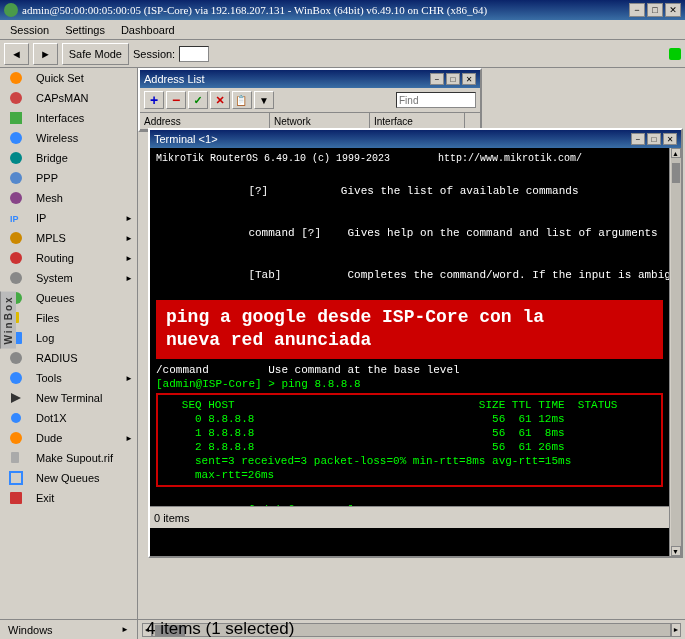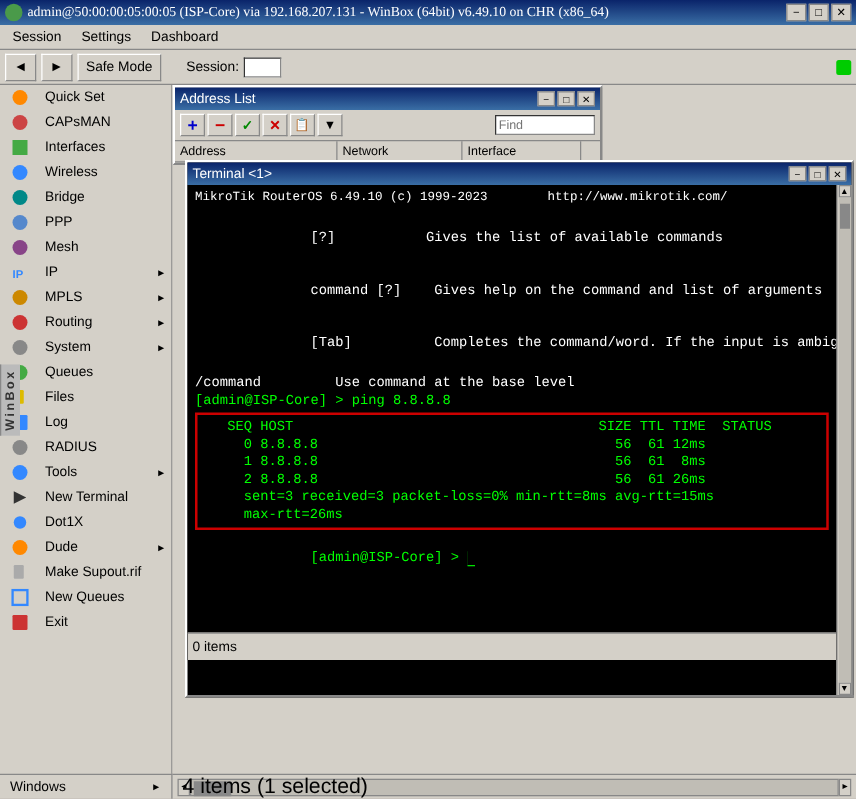--- a/index.html
+++ b/index.html
@@ -87,21 +87,21 @@
       border-top-color: #fff;
       border-left-color: #fff;
       font-size: 11px;
       cursor: pointer;
       display: flex;
       align-items: center;
       gap: 2px;
     }
     .session-label {
       font-size: 11px;
-      margin-left: 16px;
+      margin-left: 0;
       text-align: right;
     }
     .session-input {
       width: 30px;
       height: 16px;
       border: 1px inset #888;
       background: white;
       font-size: 11px;
     }
     .green-dot {
@@ -563,20 +563,24 @@
             <div class="terminal-line" style="color:#ffffff;">
               <span>[?]</span><span>           Gives the list of available commands</span>
             </div>
             <div class="terminal-line" style="color:#ffffff;">
               <span>command [?]</span><span>    Gives help on the command and list of arguments</span>
             </div>
             <div class="terminal-line" style="color:#ffffff;">
               <span>[Tab]</span><span>          Completes the command/word. If the input is ambiguous,</span>
             </div>
 
+            <div class="announcement">
+              <span style="white-space:pre-line;">ping a google desde ISP-Core con la
+nueva red anunciada</span>
+            </div>
 
             <div class="terminal-line" style="color:#ffffff; margin-top:4px;">/command         Use command at the base level</div>
             <div class="terminal-line" style="color:#00ff00;">[admin@ISP-Core] &gt; ping 8.8.8.8</div>
 
             <div style="border: 2px solid #cc0000; padding: 3px 4px; margin: 2px 0;">
               <div class="terminal-line" style="color:#00ff00;">   SEQ HOST                                     SIZE TTL TIME  STATUS</div>
               <div class="terminal-line" style="color:#00ff00;">     0 8.8.8.8                                    56  61 12ms</div>
               <div class="terminal-line" style="color:#00ff00;">     1 8.8.8.8                                    56  61  8ms</div>
               <div class="terminal-line" style="color:#00ff00;">     2 8.8.8.8                                    56  61 26ms</div>
               <div class="terminal-line" style="color:#00ff00;">     sent=3 received=3 packet-loss=0% min-rtt=8ms avg-rtt=15ms</div>

